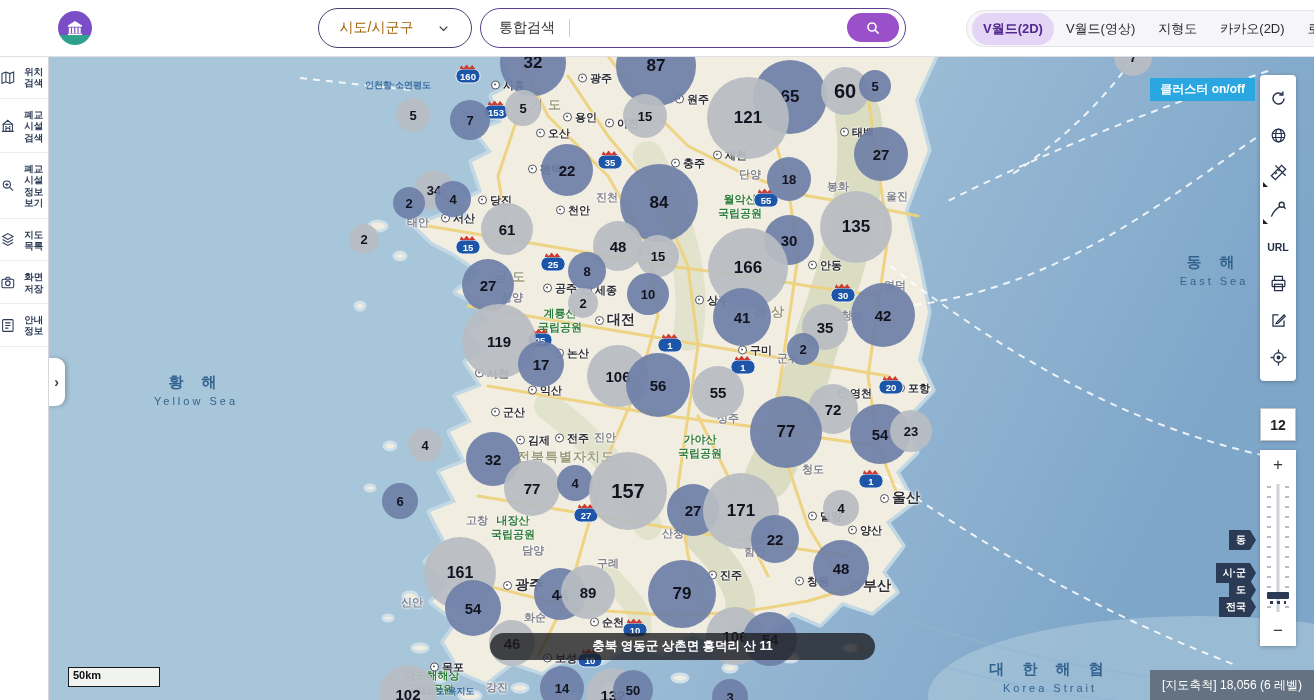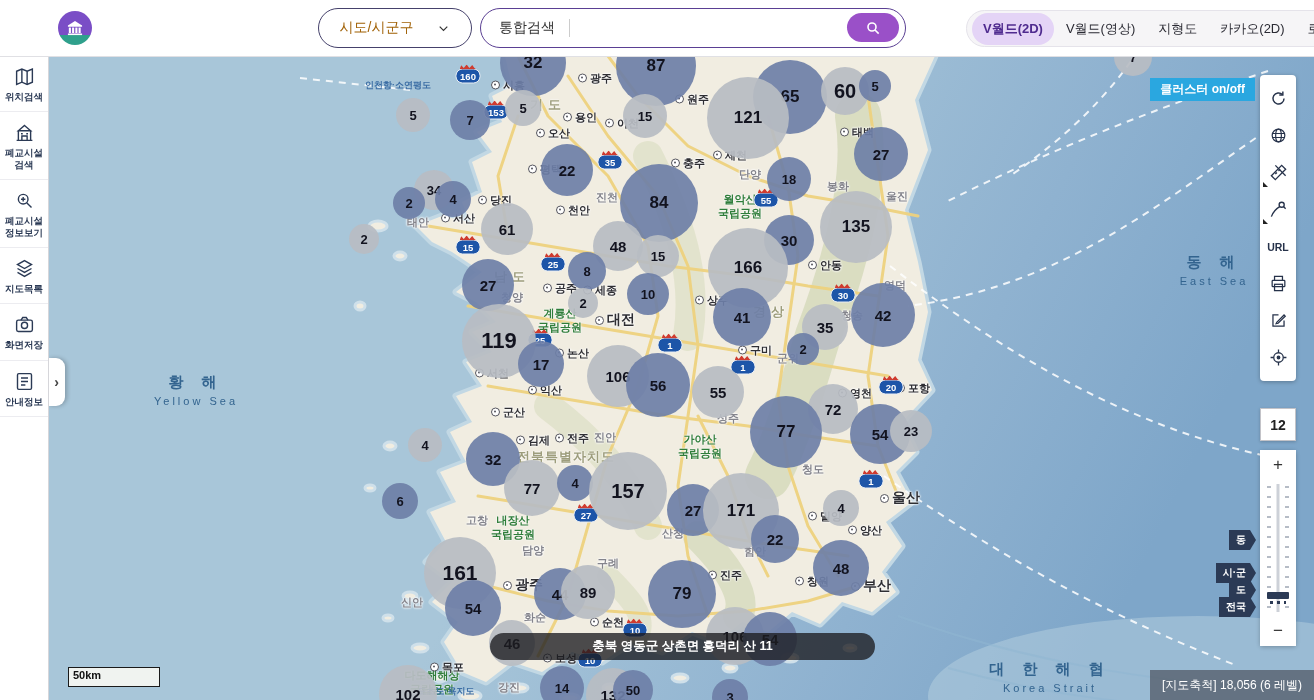--- a/index.html
+++ b/index.html
@@ -27,21 +27,21 @@
         background:#9a50c8;border:none;display:flex;align-items:center;justify-content:center;cursor:pointer}
   .search-btn svg{width:16px;height:16px}
   .maptypes{position:absolute;left:966px;top:10px;height:37px;background:#f6f5f7;border:1px solid #e5e3ea;
         border-radius:20px;display:flex;align-items:center;padding:0 5px;gap:1px;box-sizing:border-box}
   .maptype{font-size:13px;color:#2a2a33;padding:7px 11px;border-radius:16px;cursor:pointer;white-space:nowrap;background:transparent;border:none;font-family:inherit}
   .maptype.active{background:#e4d4f6;color:#4f2b8f;font-weight:bold}
 
   
   .sidebar{position:absolute;left:0;top:56px;bottom:0;width:48px;background:#fff;
         border-right:1px solid #d6d6da;z-index:40;display:flex;flex-direction:column}
-  .side-item{display:flex;flex-direction:column;align-items:center;justify-content:center;
+  .side-item{display:flex;flex-direction:row;align-items:center;justify-content:center;
         padding:10px 0 9px;border-bottom:1px solid #ececf0;gap:4px;cursor:pointer}
   .side-item svg{width:21px;height:21px;color:#2b3a55}
   .side-label{font-size:9.5px;color:#2b3a55;text-align:center;line-height:1.2;font-weight:bold}
   .handle{position:absolute;left:48px;top:358px;width:17px;height:48px;background:#fff;
         border-radius:0 9px 9px 0;box-shadow:2px 0 4px rgba(0,0,0,.22);z-index:39;display:flex;
         align-items:center;justify-content:center;color:#444;font-size:14px;font-weight:bold;cursor:pointer}
 
   
   .map{position:absolute;left:48px;top:56px;width:1266px;height:644px;overflow:hidden;background:#a7c5d8}
   .terrain{position:absolute;left:0;top:0}
@@ -524,21 +524,21 @@
         </div>
         <div class="city gray" style="left: 625px; top: 477px;">
           <span>산청</span>
         </div>
         <div class="city gray" style="left: 487px; top: 561px;">
           <span>화순</span>
         </div>
         <div class="city gray" style="left: 364px; top: 546px;">
           <span>신안</span>
         </div>
-        <div class="city gray" style="left: 449px; top: 631px; margin-left: 12px;">
+        <div class="city gray" style="left: 449px; top: 631px;">
           <span>강진</span>
         </div>
         <div class="city gray" style="left: 765px; top: 413px;">
           <span>청도</span>
         </div>
         <div class="city gray" style="left: 707px; top: 495px;">
           <span>함안</span>
         </div>
       </div>
     <div class="layer" id="L-clusters">
@@ -568,40 +568,40 @@
         <div class="cluster g" style="left: 610px; top: 200px; height: 42px; width: 42px; font-size: 13px;">15</div>
         <div class="cluster g" style="left: 700px; top: 212px; height: 80px; width: 80px; font-size: 17px;">166</div>
         <div class="cluster b" style="left: 539px; top: 215px; height: 38px; width: 38px; font-size: 13px;">8</div>
         <div class="cluster b" style="left: 440px; top: 229px; height: 52px; width: 52px; font-size: 15px;">27</div>
         <div class="cluster b" style="left: 600px; top: 238px; height: 42px; width: 42px; font-size: 13px;">10</div>
         <div class="cluster g" style="left: 535px; top: 247px; height: 30px; width: 30px; font-size: 13px;">2</div>
         <div class="cluster b" style="left: 694px; top: 261px; height: 58px; width: 58px; font-size: 15px;">41</div>
         <div class="cluster b" style="left: 835px; top: 259px; height: 64px; width: 64px; font-size: 15px;">42</div>
         <div class="cluster g" style="left: 777px; top: 271px; height: 46px; width: 46px; font-size: 15px;">35</div>
         <div class="cluster b" style="left: 755px; top: 293px; height: 32px; width: 32px; font-size: 13px;">2</div>
-        <div class="cluster g" style="left: 451px; top: 285px; height: 74px; width: 74px; font-size: 22px;">119</div>
+        <div class="cluster g" style="left: 451px; top: 285px; height: 74px; width: 74px; font-size: 15px;">119</div>
         <div class="cluster b" style="left: 493px; top: 308px; height: 46px; width: 46px; font-size: 15px;">17</div>
         <div class="cluster g" style="left: 570px; top: 320px; height: 62px; width: 62px; font-size: 15px;">106</div>
         <div class="cluster b" style="left: 610px; top: 329px; height: 64px; width: 64px; font-size: 15px;">56</div>
         <div class="cluster g" style="left: 670px; top: 336px; height: 52px; width: 52px; font-size: 15px;">55</div>
         <div class="cluster g" style="left: 785px; top: 353px; height: 50px; width: 50px; font-size: 15px;">72</div>
         <div class="cluster b" style="left: 738px; top: 376px; height: 72px; width: 72px; font-size: 17px;">77</div>
         <div class="cluster b" style="left: 832px; top: 378px; height: 60px; width: 60px; font-size: 15px;">54</div>
         <div class="cluster g" style="left: 863px; top: 375px; height: 42px; width: 42px; font-size: 13px;">23</div>
         <div class="cluster g" style="left: 377px; top: 389px; height: 34px; width: 34px; font-size: 13px;">4</div>
         <div class="cluster b" style="left: 445px; top: 403px; height: 54px; width: 54px; font-size: 15px;">32</div>
         <div class="cluster g" style="left: 484px; top: 432px; height: 56px; width: 56px; font-size: 15px;">77</div>
         <div class="cluster b" style="left: 527px; top: 427px; height: 36px; width: 36px; font-size: 13px;">4</div>
         <div class="cluster g" style="left: 580px; top: 435px; height: 78px; width: 78px; font-size: 20px;">157</div>
         <div class="cluster b" style="left: 352px; top: 445px; height: 36px; width: 36px; font-size: 13px;">6</div>
         <div class="cluster b" style="left: 645px; top: 454px; height: 52px; width: 52px; font-size: 15px;">27</div>
         <div class="cluster g" style="left: 693px; top: 455px; height: 76px; width: 76px; font-size: 17px;">171</div>
         <div class="cluster g" style="left: 793px; top: 452px; height: 36px; width: 36px; font-size: 13px;">4</div>
         <div class="cluster b" style="left: 727px; top: 483px; height: 48px; width: 48px; font-size: 15px;">22</div>
-        <div class="cluster g" style="left: 412px; top: 517px; height: 72px; width: 72px; font-size: 21px;">161</div>
+        <div class="cluster g" style="left: 412px; top: 517px; height: 72px; width: 72px; font-size: 16px;">161</div>
         <div class="cluster b" style="left: 512px; top: 538px; height: 52px; width: 52px; font-size: 15px;">44</div>
         <div class="cluster g" style="left: 540px; top: 536px; height: 54px; width: 54px; font-size: 15px;">89</div>
         <div class="cluster b" style="left: 634px; top: 538px; height: 68px; width: 68px; font-size: 17px;">79</div>
         <div class="cluster b" style="left: 793px; top: 512px; height: 56px; width: 56px; font-size: 15px;">48</div>
         <div class="cluster b" style="left: 425px; top: 552px; height: 56px; width: 56px; font-size: 15px;">54</div>
         <div class="cluster g" style="left: 464px; top: 587px; height: 46px; width: 46px; font-size: 15px;">46</div>
         <div class="cluster g" style="left: 687px; top: 580px; height: 58px; width: 58px; font-size: 15px;">106</div>
         <div class="cluster b" style="left: 722px; top: 583px; height: 54px; width: 54px; font-size: 15px;">54</div>
         <div class="cluster g" style="left: 360px; top: 638px; height: 58px; width: 58px; font-size: 15px;">102</div>
         <div class="cluster b" style="left: 514px; top: 632px; height: 44px; width: 44px; font-size: 13px;">14</div>

